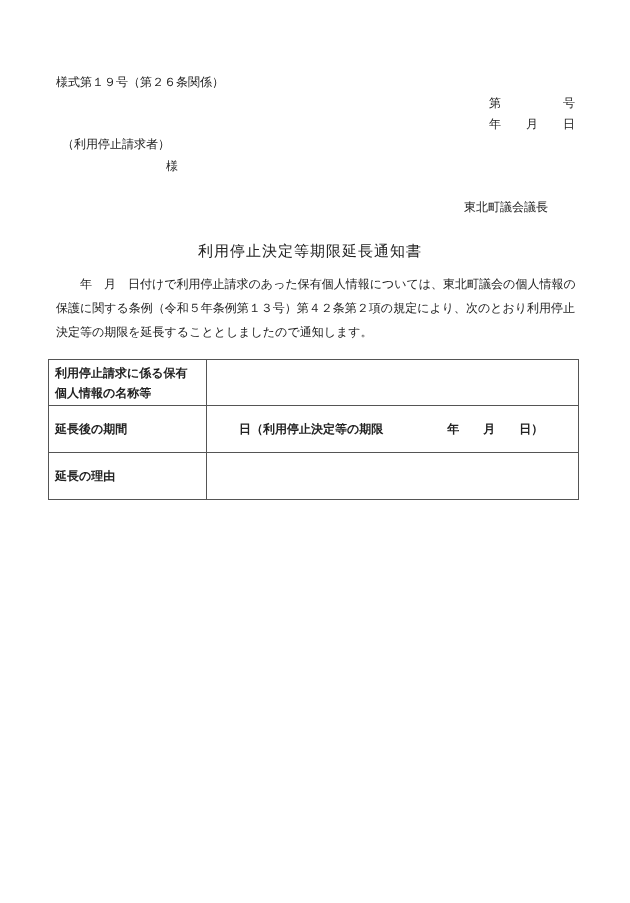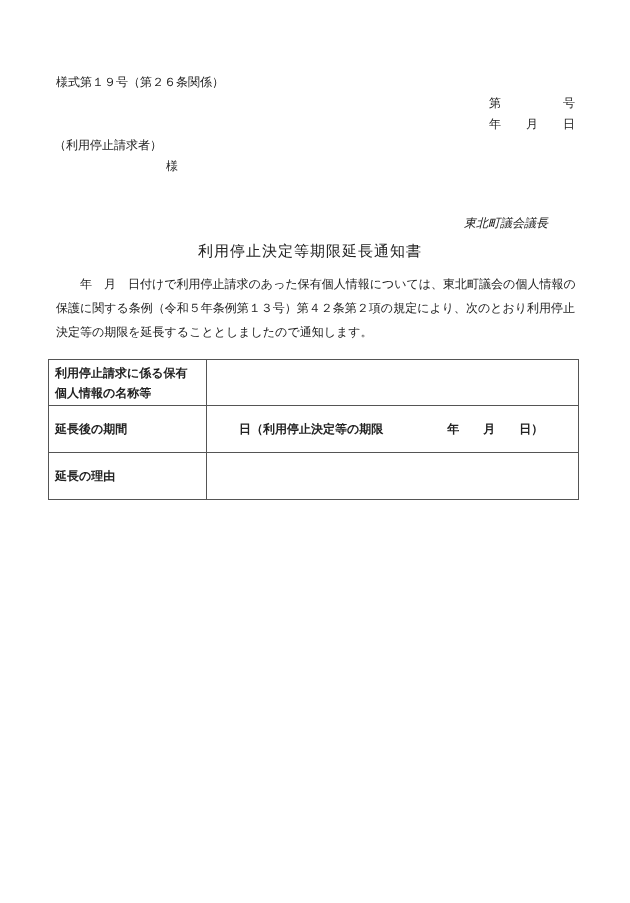--- a/index.html
+++ b/index.html
@@ -18,24 +18,24 @@
 
 <div class="abs" style="left:56px;top:68px;">様式第１９号（第２６条関係）</div>
 
 <div class="abs" style="left:489px;top:89px;">第</div>
 <div class="abs" style="left:563px;top:89px;">号</div>
 
 <div class="abs" style="left:489px;top:110px;">年</div>
 <div class="abs" style="left:526px;top:110px;">月</div>
 <div class="abs" style="left:563px;top:110px;">日</div>
 
-<div class="abs" style="left:54px;top:131px;">（利用停止請求者）</div>
+<div class="abs" style="left:62px;top:131px;font-family:Liberation Mono, monospace;">（利用停止請求者）</div>
 <div class="abs" style="left:166px;top:152px;">様</div>
 
-<div class="abs" style="left:464px;top:209px;font-style:italic;">東北町議会議長</div>
+<div class="abs" style="left:464px;top:193px;">東北町議会議長</div>
 
 <div class="abs title" style="left:198px;top:236px;">利用停止決定等期限延長通知書</div>
 
 <div class="para" style="top:272px;">　　年　月　日付けで利用停止請求のあった保有個人情報については、東北町議会の個人情報の保護に関する条例（令和５年条例第１３号）第４２条第２項の規定により、次のとおり利用停止決定等の期限を延長することとしましたので通知します。</div>
 
 <table>
   <tbody>
       <tr class="r1">
     <td class="label">
       <div>利用停止請求に係る保有</div>

